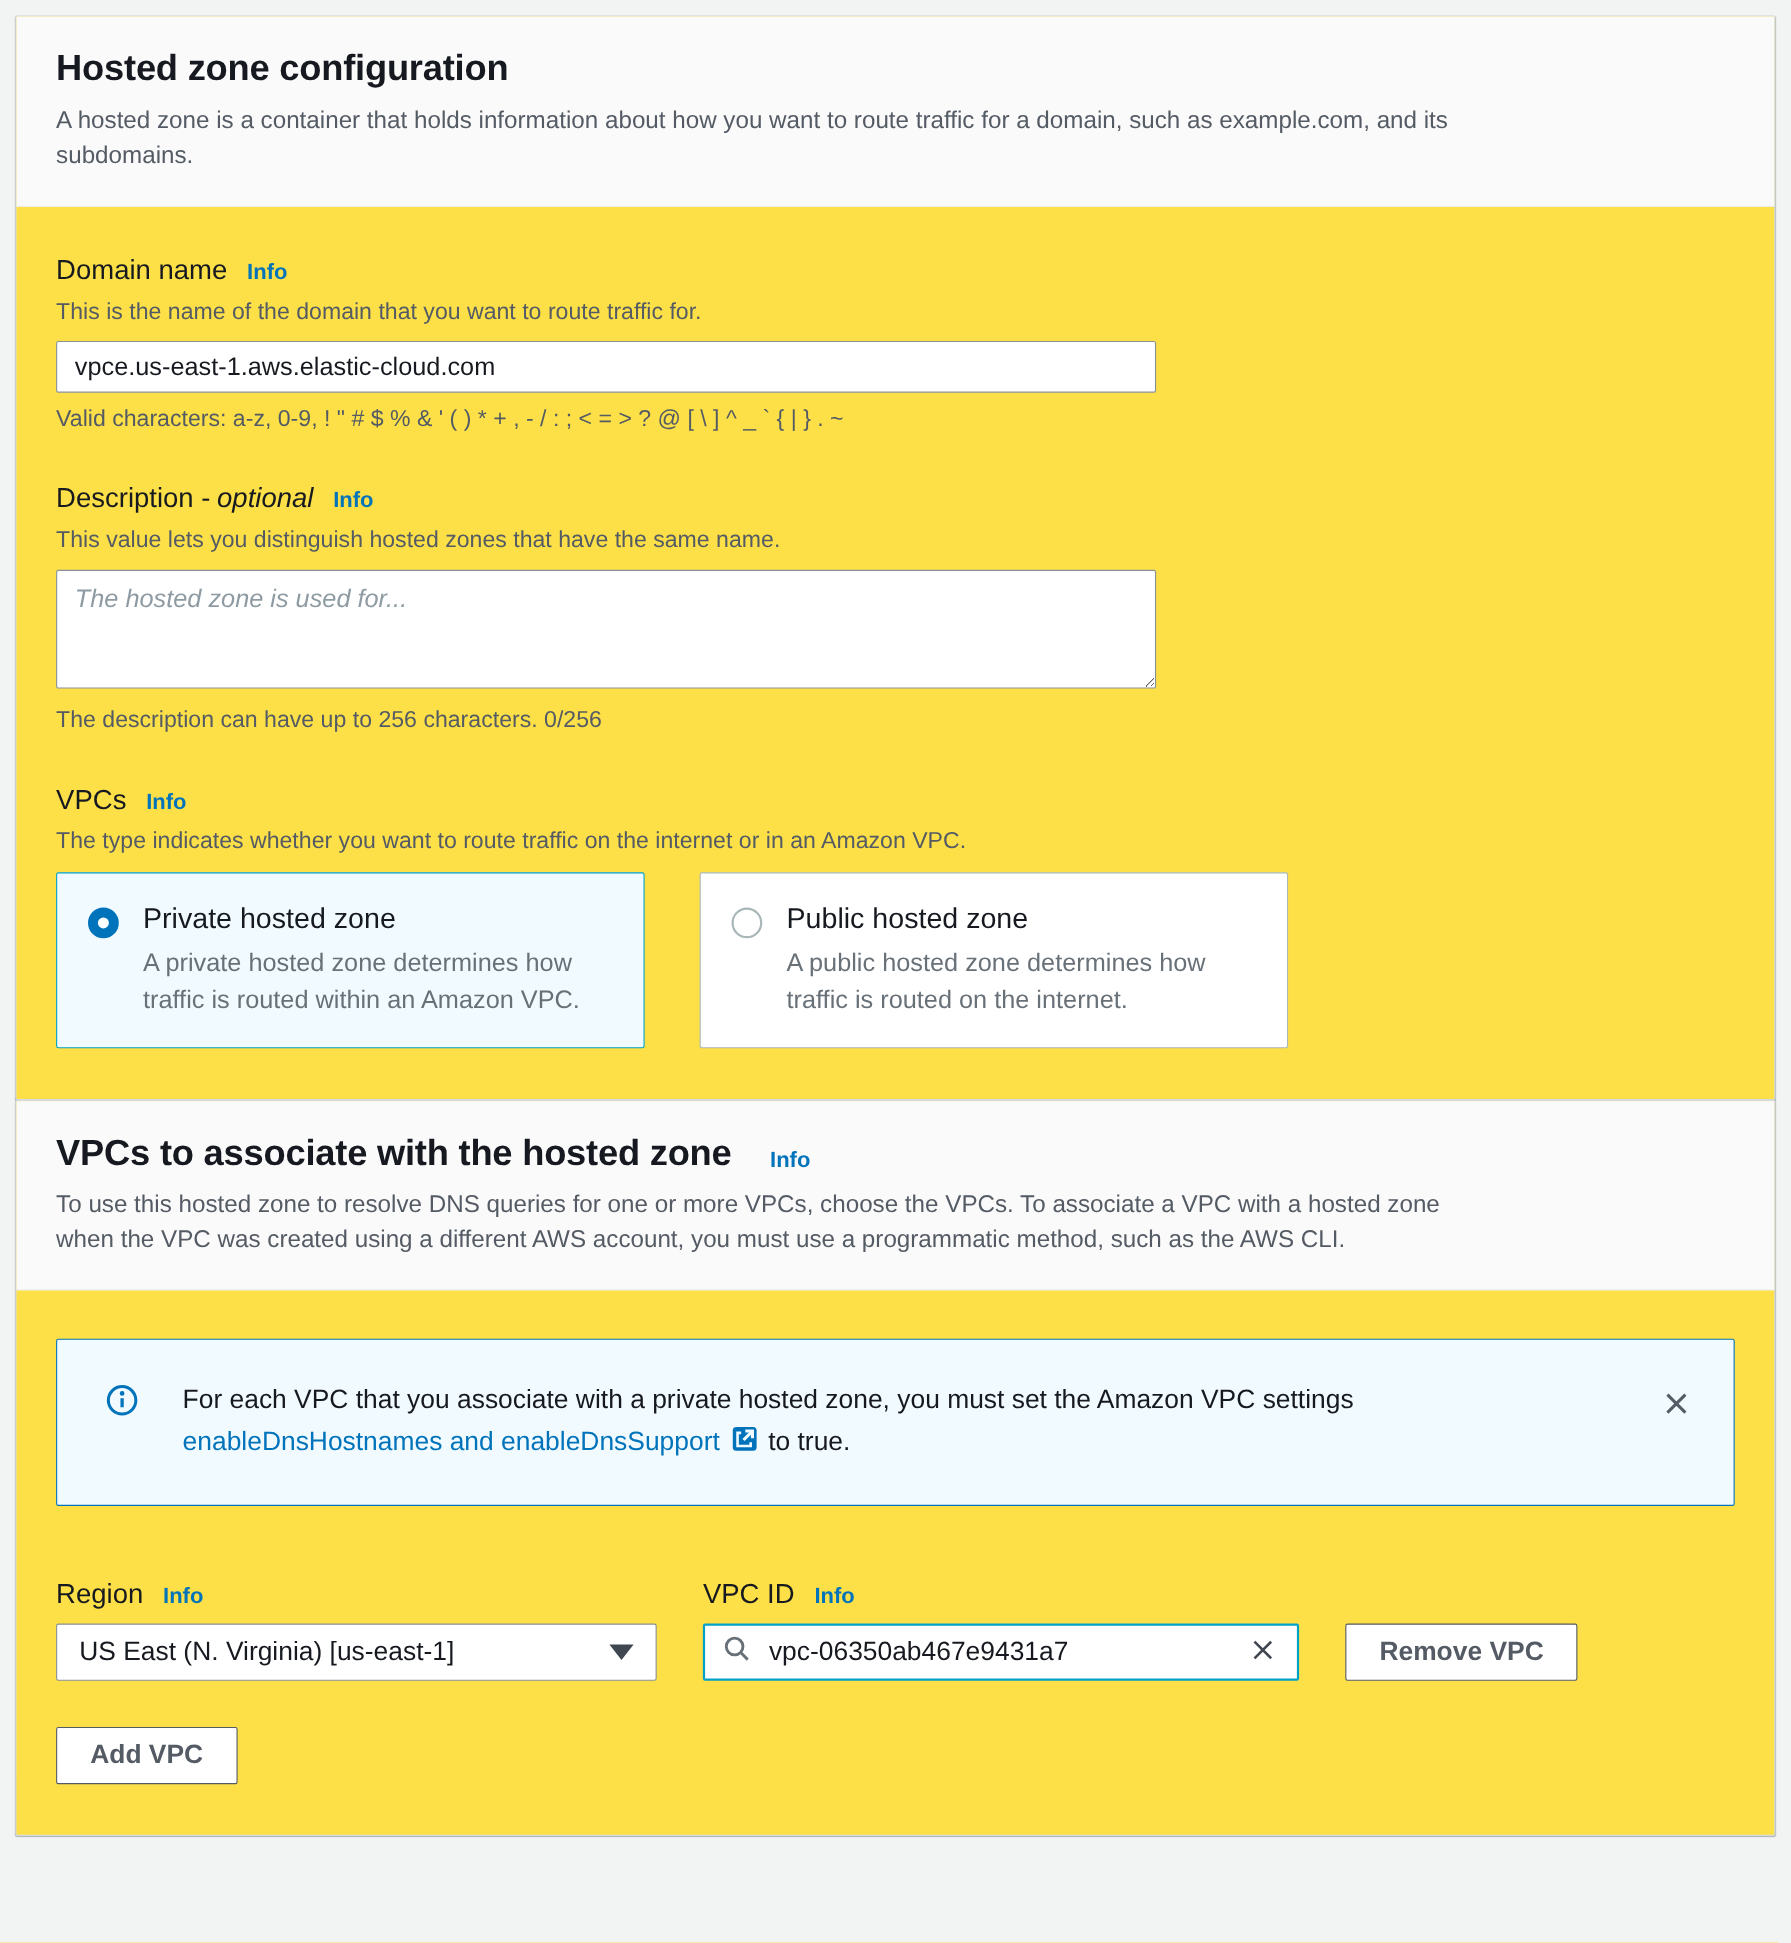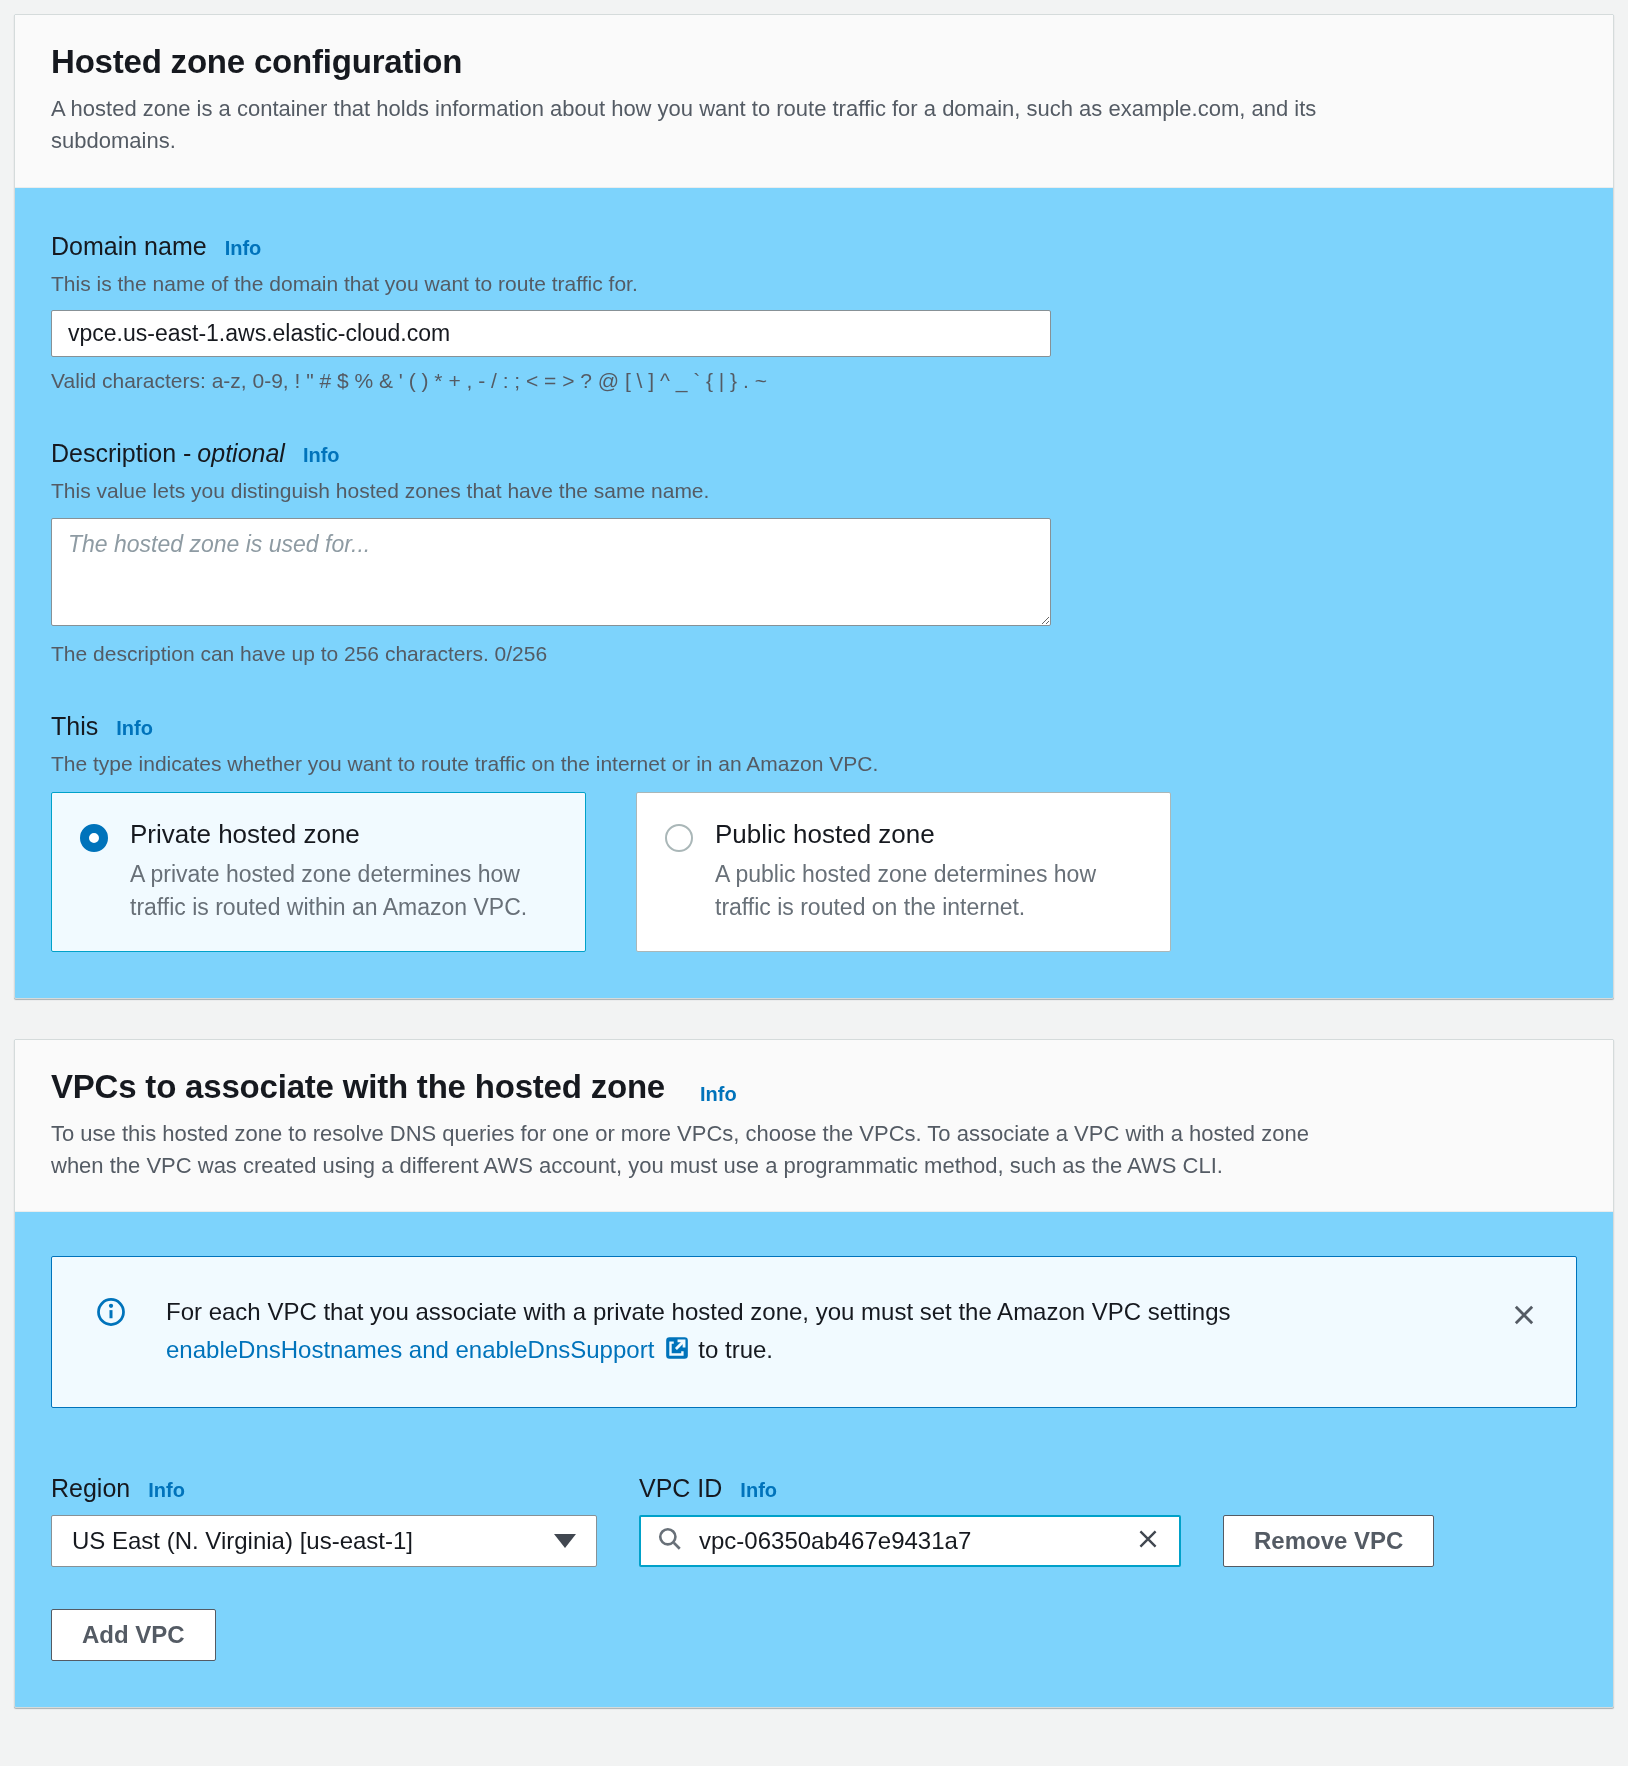--- a/index.html
+++ b/index.html
@@ -5,25 +5,24 @@
   * { box-sizing: border-box; }
   html, body { margin: 0; padding: 0; }
   body {
     background: #f2f3f3;
     font-family: "Liberation Sans", sans-serif;
     color: #16191f;
     padding: 14px;
     width: 1628px;
   }
   .card {
-    background: #7dd3fc;
+    background: #fde047;
     border: 1px solid #d5dbdb;
     border-radius: 2px;
     box-shadow: 0 1px 1px 0 rgba(0,28,36,.3);
-    margin-bottom: 40px;
   }
   .card-header {
     background: #fafafa;
     padding: 28px 36px 30px;
     border-bottom: 1px solid #eaeded;
   }
   .card-title {
     font-size: 33px;
     font-weight: 700;
     margin: 0 0 12px;
@@ -195,21 +194,21 @@
         <span class="field-label"><span>Description -</span><em>optional</em></span>
         <a class="info-link">Info</a>
       </div>
       <div class="field-desc">This value lets you distinguish hosted zones that have the same name.</div>
       <textarea class="text-area" placeholder="The hosted zone is used for..." style=""></textarea>
       <div class="constraint">The description can have up to 256 characters. 0/256</div>
     </div>
 
     <div class="field">
       <div class="label-row">
-        <span class="field-label">This</span>
+        <span class="field-label">VPCs</span>
         <a class="info-link">Info</a>
       </div>
       <div class="field-desc">The type indicates whether you want to route traffic on the internet or in an Amazon VPC.</div>
       <div class="radio-cards">
 
         <div class="radio-card selected">
           <span class="radio-circle"></span>
           <div>
             <div class="radio-title">Private hosted zone</div>
             <div class="radio-desc">A private hosted zone determines how traffic is routed within an Amazon VPC.</div>

